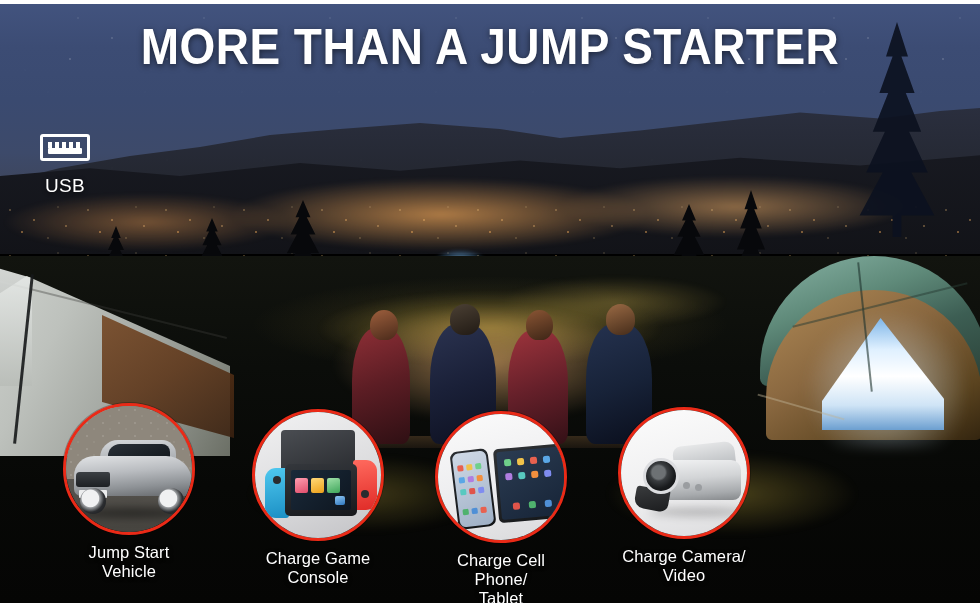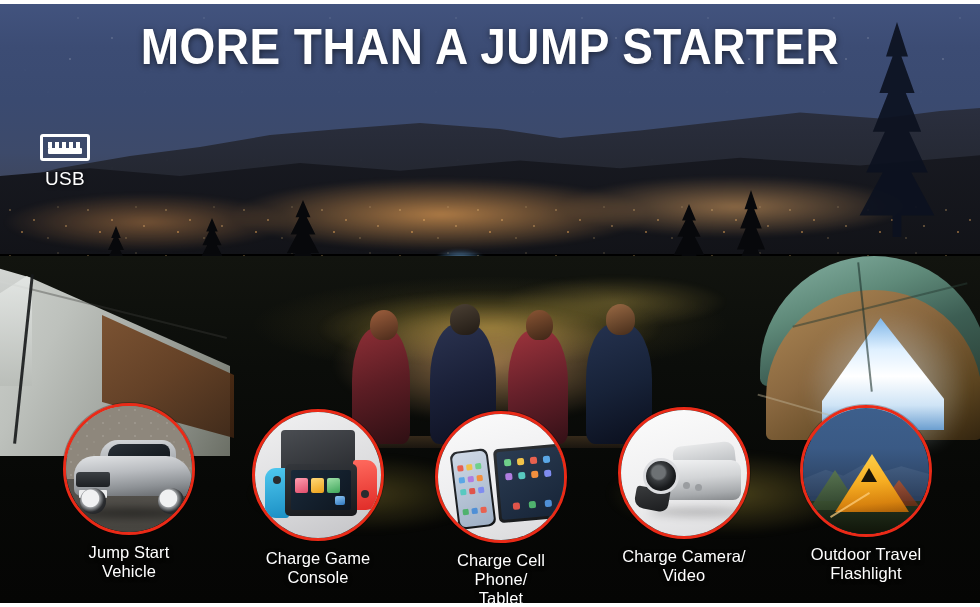--- a/index.html
+++ b/index.html
@@ -202,21 +202,21 @@
     transform:scaleX(.92);
     text-shadow:0 2px 7px rgba(0,0,0,.55);
     z-index:30;white-space:nowrap;
   }
 
   
   .ports{position:absolute;left:40px;top:134px;z-index:30;display:flex;align-items:flex-start;gap:62px;}
   .port{display:flex;flex-direction:column;align-items:center;}
   .port-label{
     color:#fff;font-family:"Liberation Sans",sans-serif;
-    font-size:19px;font-weight:400;margin-top:7px;letter-spacing:.3px;
+    font-size:19px;font-weight:400;margin-top:14px;letter-spacing:.3px;
     text-shadow:0 1px 4px rgba(0,0,0,.7);
   }
   .usb-a{
     position:relative;width:50px;height:27px;
     border:3px solid #fff;border-radius:3px;box-sizing:border-box;
   }
   .usb-a .comb{
     position:absolute;left:5px;bottom:4px;width:34px;height:6px;background:#fff;border-radius:1px;
   }
   .usb-a .teeth{
@@ -493,30 +493,15 @@
             <div class="icp" style="left:13px;top:56px;background:#4f8fd6;"></div>
             <div class="icp" style="left:22px;top:56px;background:#e8614f;"></div>
           </div>
         </div>
       </div>
     </div>
     <div class="feature-label">Charge Cell Phone/
 Tablet</div>
   </div>
 
-  <div class="feature" style="left:800px;top:405px;width:132px;">
-    <div class="circle">
-      <div class="art-tent">
-        <div class="tt-mtn"></div>
-        <div class="tt-ground"></div>
-        <div class="tt-tent2"></div>
-        <div class="tt-tent3"></div>
-        <div class="tt-tent"></div>
-        <div class="tt-vent"></div>
-        <div class="tt-guy"></div>
-      </div>
-    </div>
-    <div class="feature-label">Outdoor Travel
-Flashlight</div>
-  </div>
 
   <div class="trim bottom"></div>
 </div>
 
 </body></html>

